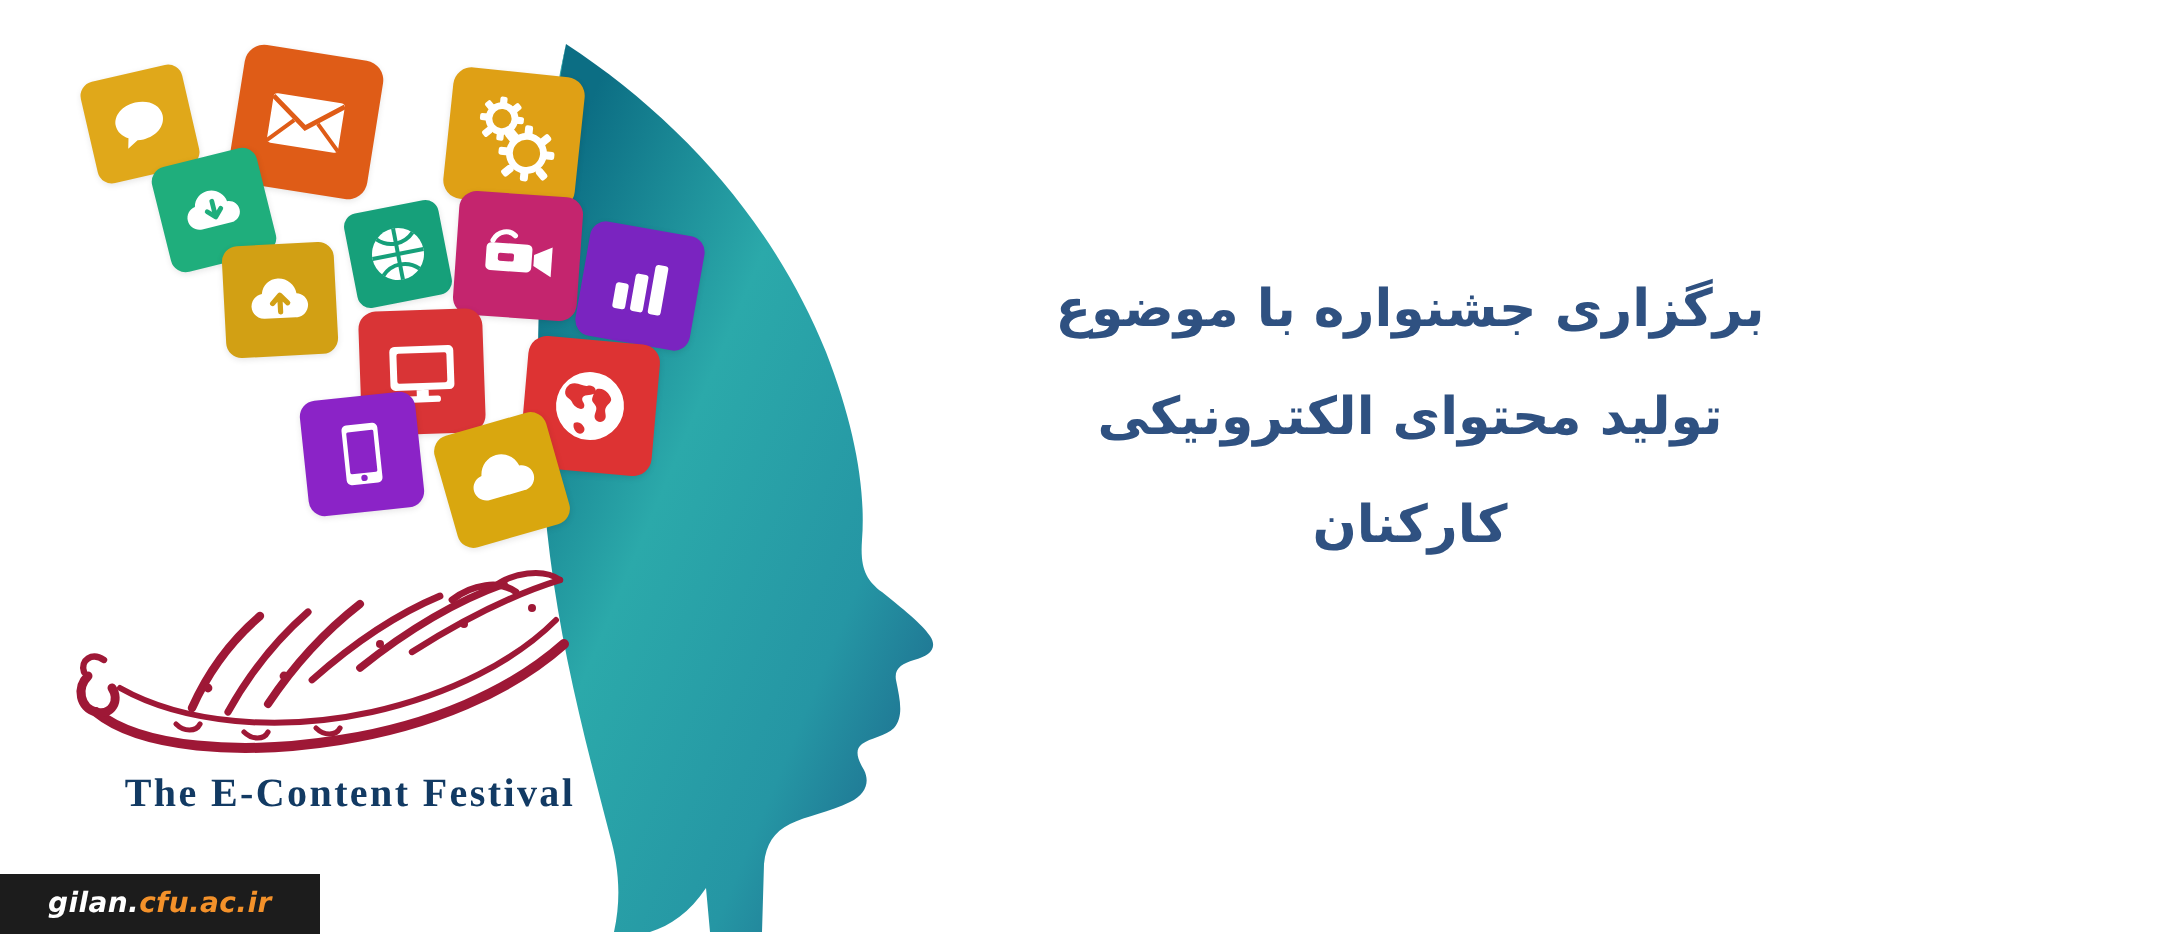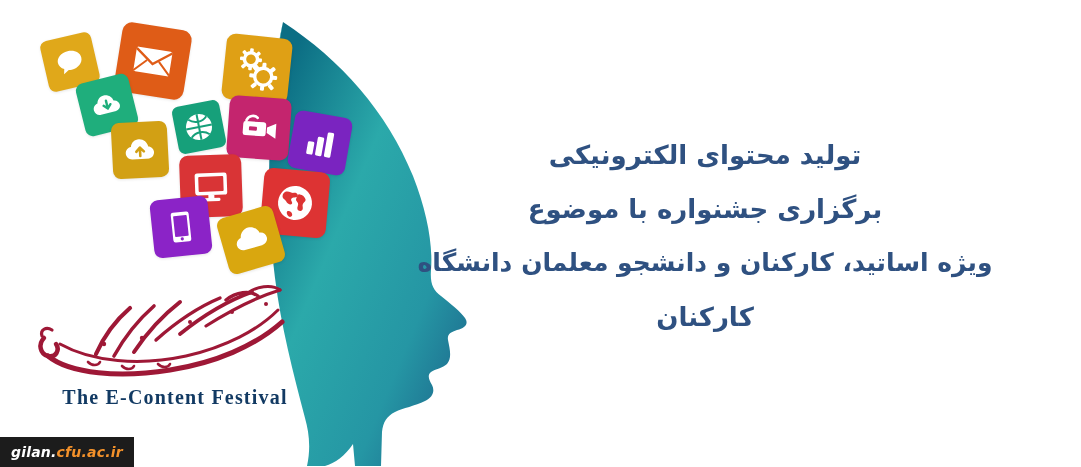--- a/index.html
+++ b/index.html
@@ -70,21 +70,21 @@
     white-space:nowrap;
   }
   #headline .line.wide{font-size:25px;}
 
   
   #watermark{
     position:absolute;left:0;bottom:0;
     height:30px;
     background:#1c1c1c;
     display:flex;align-items:center;
-    padding:0 11px;
+    padding:0 24px;
     direction:ltr;
   }
   #watermark .wm{
     font-family:"DejaVu Sans","Liberation Sans",sans-serif;
     font-weight:700;font-style:italic;
     font-size:14px;
     letter-spacing:.2px;
     white-space:nowrap;
   }
   #watermark .wm .a{color:#ffffff;}
@@ -305,23 +305,22 @@
             <circle cx="202" cy="34" r="2"></circle>
             <circle cx="236" cy="26" r="2"></circle>
           </g>
         </svg>
       </div>
       <div id="festival-en">The E-Content Festival</div>
     </div>
   </div>
 
   <div id="headline">
+    <div class="line">برگزاری جشنواره با موضوع</div>
     <div class="line">تولید محتوای الکترونیکی</div>
-    <div class="line">برگزاری جشنواره با موضوع</div>
-    <div class="line wide">ویژه اساتید، کارکنان و دانشجو معلمان دانشگاه</div>
     <div class="line">کارکنان</div>
   </div>
 
   <div id="watermark">
     <span class="wm">
       <span class="a">gilan.</span><span class="b">cfu.ac.ir</span>
     </span>
   </div>
 
 </div>

